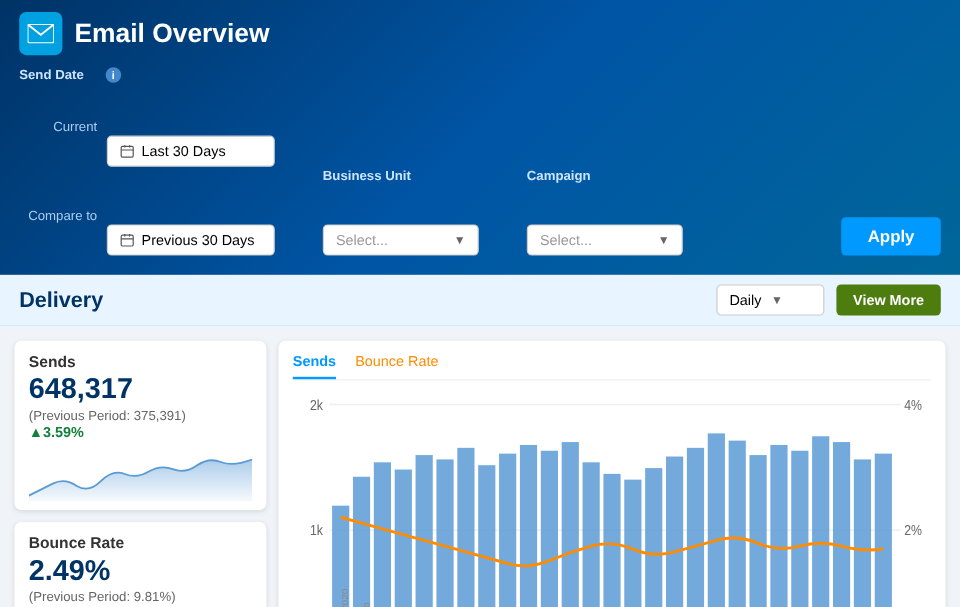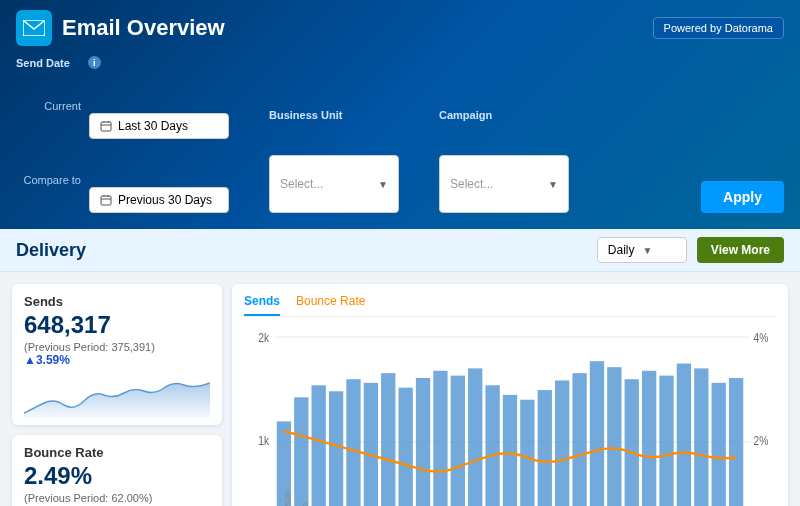--- a/index.html
+++ b/index.html
@@ -98,21 +98,21 @@
       gap: 6px;
       min-width: 140px;
       cursor: pointer;
       margin-top: 40px;
     }
     .date-input svg { flex-shrink: 0; }
     .select-input {
       background: white;
       border: 1px solid #ccc;
       border-radius: 4px;
-      padding: 21px 10px;
+      padding: 5px 10px;
       font-size: 12px;
       display: flex;
       align-items: center;
       justify-content: space-between;
       min-width: 130px;
       cursor: pointer;
       color: #999;
     }
     .apply-btn {
       background: #0099ff;
@@ -208,21 +208,21 @@
       font-weight: bold;
       color: #003366;
       margin-bottom: 2px;
     }
     .metric-prev {
       font-size: 11px;
       color: #666;
     }
     .metric-change-up {
       font-size: 12px;
-      color: #1d4ed8;
+      color: #15803d;
       font-weight: bold;
     }
     .metric-change-down {
       font-size: 12px;
       color: #e74c3c;
       font-weight: bold;
     }
     .sparkline-area {
       margin-top: 6px;
       height: 45px;
@@ -291,21 +291,20 @@
   <div class="header-top">
     <div class="header-title-area">
       <div class="email-icon-box">
         <svg width="22" height="16" viewBox="0 0 22 16" fill="white">
           <rect x="0" y="0" width="22" height="16" rx="2" fill="none" stroke="white" stroke-width="1.5"></rect>
           <polyline points="1,1 11,9 21,1" fill="none" stroke="white" stroke-width="1.5"></polyline>
         </svg>
       </div>
       <span class="header-title">Email Overview</span>
     </div>
-    <button class="powered-by">Powered by Datorama</button>
   </div>
 
   <div class="filters-row">
 
     <div class="filter-group">
       <div class="filter-label filter-label-info">
         <span>Send Date</span>
         <span class="info-icon">i</span>
       </div>
       <div class="filter-row-inner">
@@ -390,21 +389,21 @@
           </defs>
           <path d="M0,40 Q10,35 20,30 Q30,25 40,32 Q50,38 60,28 Q70,18 80,22 Q90,26 100,20 Q110,14 120,18 Q130,22 140,15 Q150,8 160,12 Q170,16 186,10 L186,45 L0,45 Z" fill="url(#blueGrad)"></path>
           <path d="M0,40 Q10,35 20,30 Q30,25 40,32 Q50,38 60,28 Q70,18 80,22 Q90,26 100,20 Q110,14 120,18 Q130,22 140,15 Q150,8 160,12 Q170,16 186,10" fill="none" stroke="#5b9bd5" stroke-width="1.5"></path>
         </svg>
       </div>
     </div>
 
     <div class="metric-card">
       <div class="metric-title">Bounce Rate</div>
       <div class="metric-value">2.49%</div>
-      <div class="metric-prev">(Previous Period: 62.00%)</div>
+      <div class="metric-prev">(Previous Period: 9.81%)</div>
       <div class="metric-change-down">▼0.10%</div>
       <div class="sparkline-area">
         <svg viewBox="0 0 186 45" width="186" height="45" xmlns="http://www.w3.org/2000/svg">
           <defs>
             <linearGradient id="orangeGrad" x1="0" y1="0" x2="0" y2="1">
               <stop offset="0%" stop-color="#ff8c00" stop-opacity="0.5"></stop>
               <stop offset="100%" stop-color="#ff8c00" stop-opacity="0.05"></stop>
             </linearGradient>
           </defs>
           <path d="M0,38 Q15,42 30,36 Q45,30 60,20 Q75,10 90,14 Q105,18 120,28 Q135,38 150,30 Q165,22 186,26 L186,45 L0,45 Z" fill="url(#orangeGrad)"></path>

